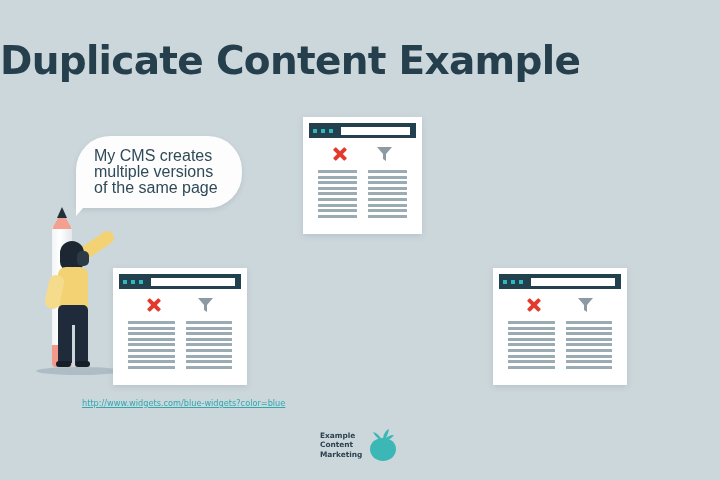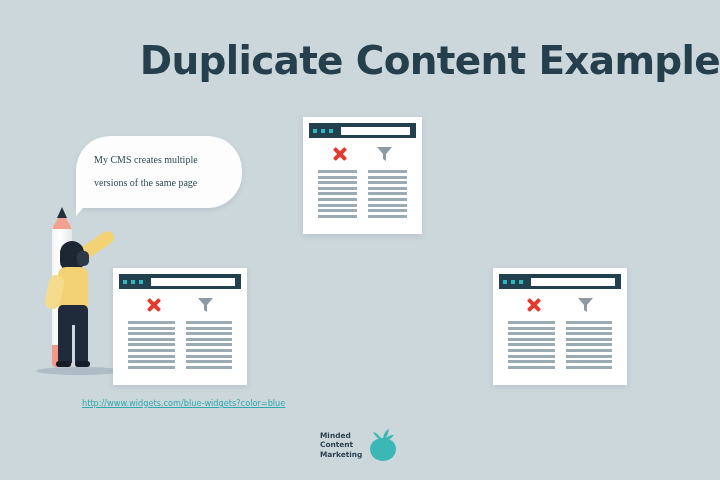--- a/index.html
+++ b/index.html
@@ -18,21 +18,21 @@
     height: 480px;
     background: #ccd7dc;
   }
 
   
   #page-title {
     position: absolute;
     left: 0;
     top: 38px;
     width: 720px;
-    text-align: right;
+    text-align: left;
     font-size: 39px;
     font-weight: 800;
     letter-spacing: -0.7px;
     color: #253f4d;
     font-family: "DejaVu Sans", sans-serif;
   }
 
   
   #speech-bubble {
     position: absolute;
@@ -42,24 +42,24 @@
     height: 72px;
     background: #fdfdfd;
     border-radius: 34px 34px 34px 4px;
     box-shadow: 0 2px 5px rgba(80,100,110,0.16);
   }
   #speech-bubble-text {
     position: absolute;
     left: 18px;
     top: 12px;
     width: 136px;
-    font-size: 10px;
-    line-height: 23px;
+    font-size: 16px;
+    line-height: 16px;
     color: #2f4a58;
-    font-family: Liberation Serif, serif;
+    font-family: Liberation Sans, sans-serif;
   }
   #speech-bubble-tail {
     position: absolute;
     left: 76px;
     top: 200px;
     width: 0; height: 0;
     border-left: 0 solid transparent;
     border-right: 14px solid transparent;
     border-top: 16px solid #fdfdfd;
   }
@@ -365,21 +365,21 @@
           <div class="txt-line"></div>
         </div>
       </div>
     </div>
   </div>
 
   <a class="url" id="url-left" href="#">http://www.widgets.com/blue-widgets?color=blue</a>
 
   <div id="logo">
     <div id="logo-text">
-      <div>Minded</div>
+      <div>Example</div>
       <div>Content</div>
       <div>Marketing</div>
     </div>
     <span id="logo-mark">
       <svg viewBox="0 0 32 34" width="32" height="34" aria-hidden="true">
         <path d="M16 10 C24 10 29 15 29 21 C29 28 23 33 16 33 C9 33 3 28 3 21 C3 15 8 10 16 10 Z" fill="#3bb7b5"></path>
         <path d="M16 12 C16 7 18 3 22 1 C21 6 20 9 17 12 Z" fill="#3bb7b5"></path>
         <path d="M15 12 C13 8 10 5 6 4 C8 8 11 11 15 13 Z" fill="#3bb7b5"></path>
         <path d="M16.5 12 C19 9 23 7 27 7 C24 11 20 13 17 13 Z" fill="#3bb7b5"></path>
       </svg>

